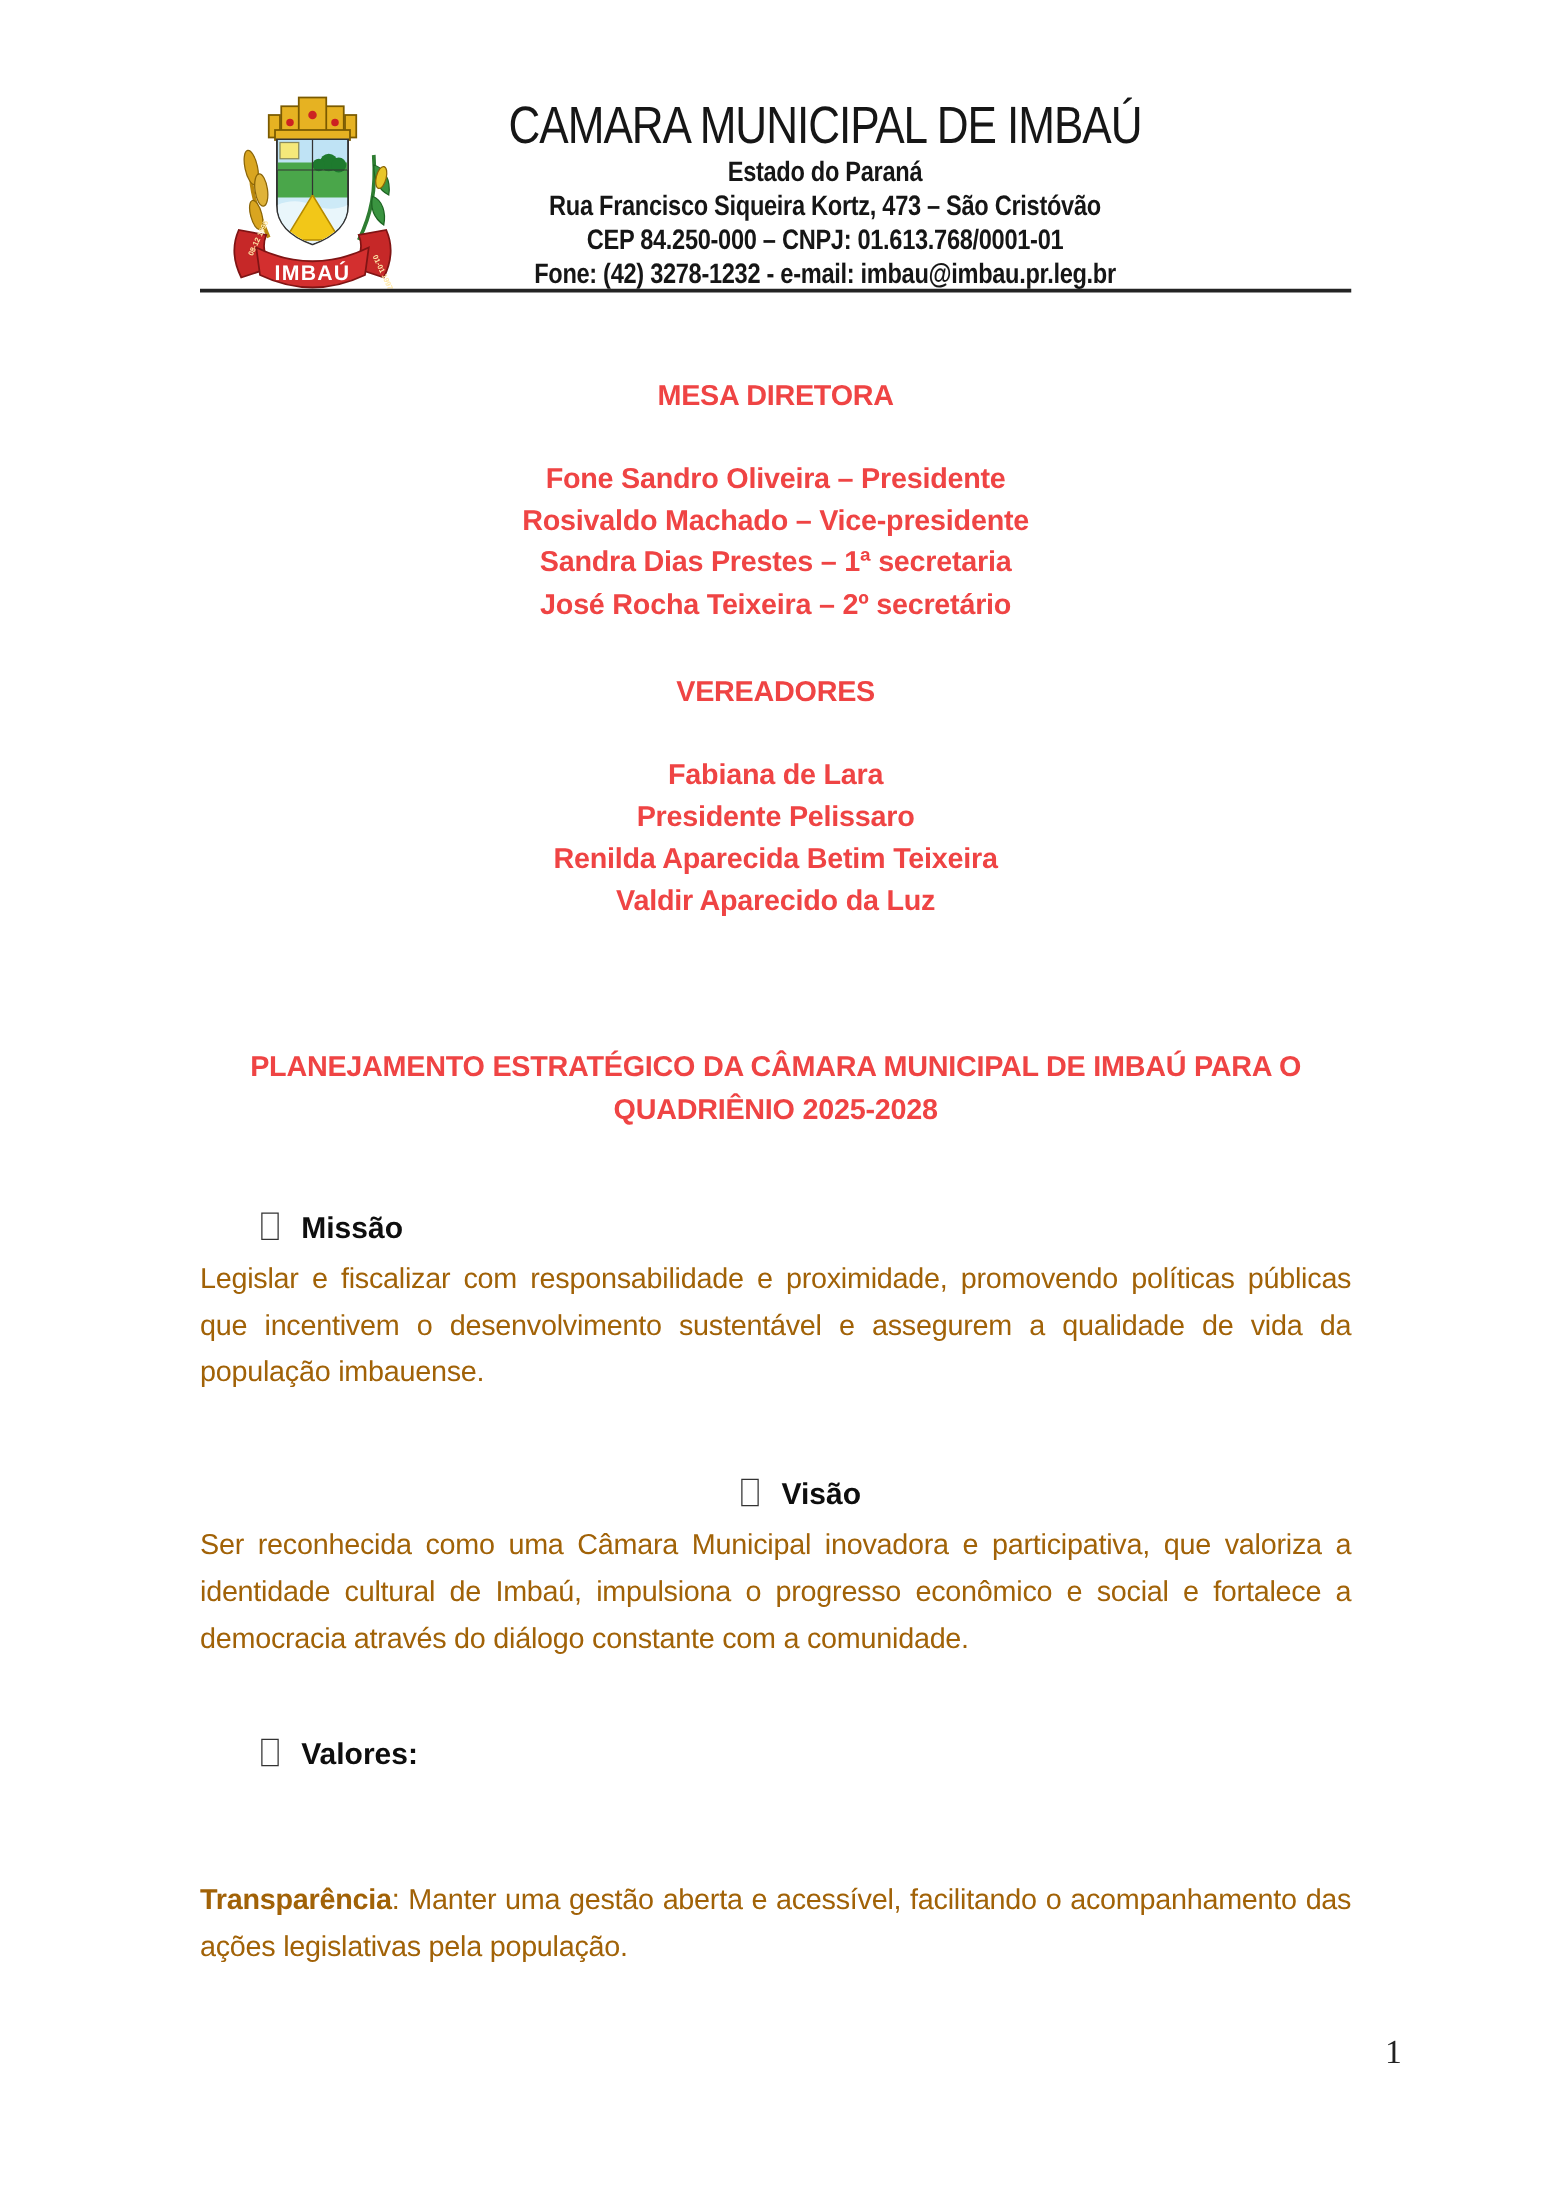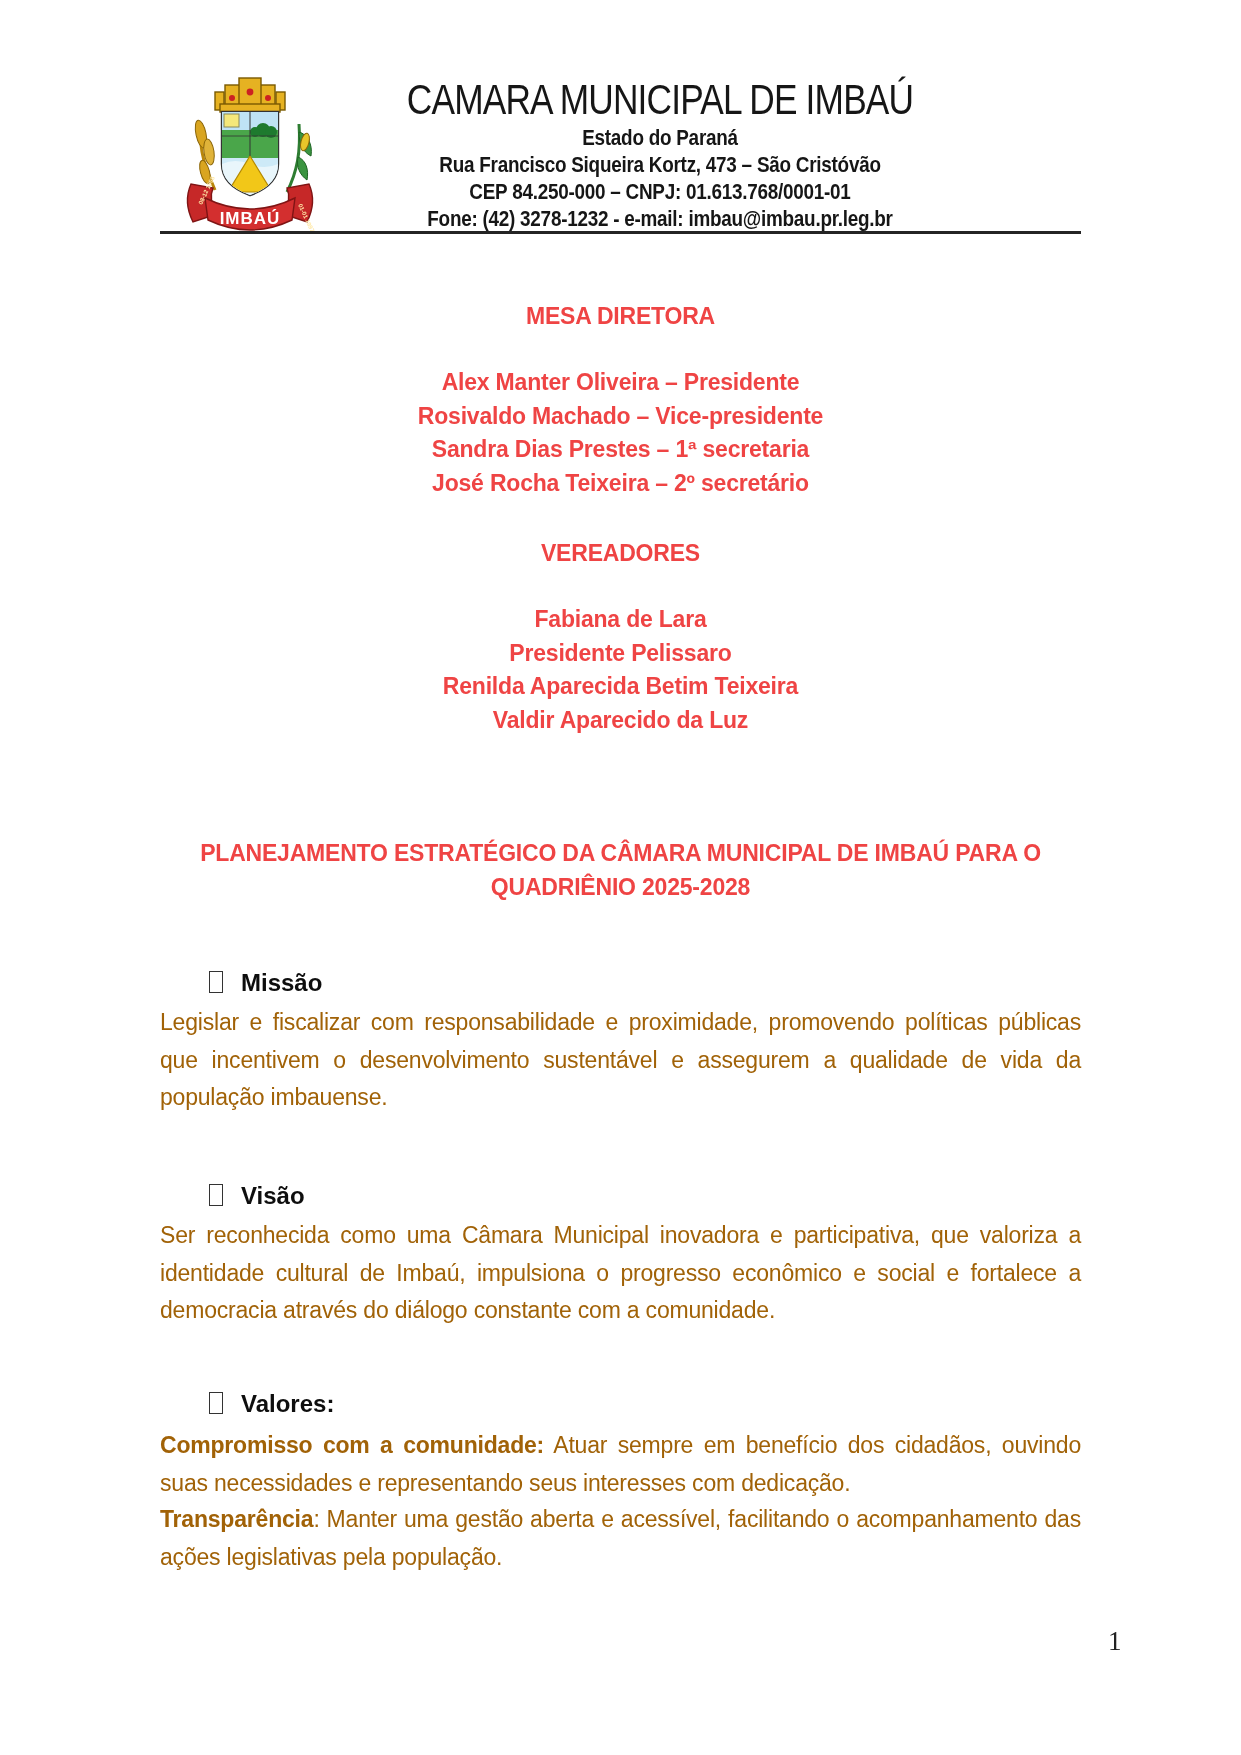--- a/index.html
+++ b/index.html
@@ -131,21 +131,21 @@
     <div class="header-sub">Rua Francisco Siqueira Kortz, 473 – São Cristóvão</div>
     <div class="header-sub">CEP 84.250-000 – CNPJ: 01.613.768/0001-01</div>
     <div class="header-sub">Fone: (42) 3278-1232 - e-mail: imbau@imbau.pr.leg.br</div>
   </div>
 
   <div class="rule"></div>
 
   <div class="center-block" style="top:303px;">MESA DIRETORA</div>
 
   <div class="center-block roster" style="top:366px;">
-    <div>Alex Manter Oliveira – Presidente</div>
+    <div>Fone Sandro Oliveira – Presidente</div>
     <div>Rosivaldo Machado – Vice-presidente</div>
     <div>Sandra Dias Prestes – 1ª secretaria</div>
     <div>José Rocha Teixeira – 2º secretário</div>
   </div>
 
   <div class="center-block" style="top:540px;">VEREADORES</div>
 
   <div class="center-block roster" style="top:603px;">
     <div>Fabiana de Lara</div>
     <div>Presidente Pelissaro</div>
@@ -156,32 +156,29 @@
   <div class="center-block doc-title" style="top:836px;">
     <span style="display:block;text-align:center;">PLANEJAMENTO ESTRATÉGICO DA CÂMARA MUNICIPAL DE IMBAÚ PARA O</span>
     <span style="display:block;">QUADRIÊNIO 2025-2028</span>
   </div>
 
   <div class="section-head" style="top:969px;">
     <span class="tofu"></span><span>Missão</span>
   </div>
   <div class="body-para" style="top:1004px;">Legislar e fiscalizar com responsabilidade e proximidade, promovendo políticas públicas que incentivem o desenvolvimento sustentável e assegurem a qualidade de vida da população imbauense.</div>
 
-  <div class="section-head" style="top:1182px;">
+  <div class="section-head" style="top:1182px;text-align:center;">
     <span class="tofu"></span><span>Visão</span>
   </div>
   <div class="body-para" style="top:1217px;">Ser reconhecida como uma Câmara Municipal inovadora e participativa, que valoriza a identidade cultural de Imbaú, impulsiona o progresso econômico e social e fortalece a democracia através do diálogo constante com a comunidade.</div>
 
   <div class="section-head" style="top:1390px;">
     <span class="tofu"></span><span>Valores:</span>
   </div>
 
-  <div class="body-para" style="top:1427px;">
-    <span class="lead-bold">Compromisso com a comunidade:</span><span> Atuar sempre em benefício dos cidadãos, ouvindo suas necessidades e representando seus interesses com dedicação.</span>
-  </div>
 
   <div class="body-para" style="top:1501px;">
     <span class="lead-bold">Transparência</span><span>: Manter uma gestão aberta e acessível, facilitando o acompanhamento das ações legislativas pela população.</span>
   </div>
 
   <div class="page-number">1</div>
 
 </div>
 
 </body></html>

